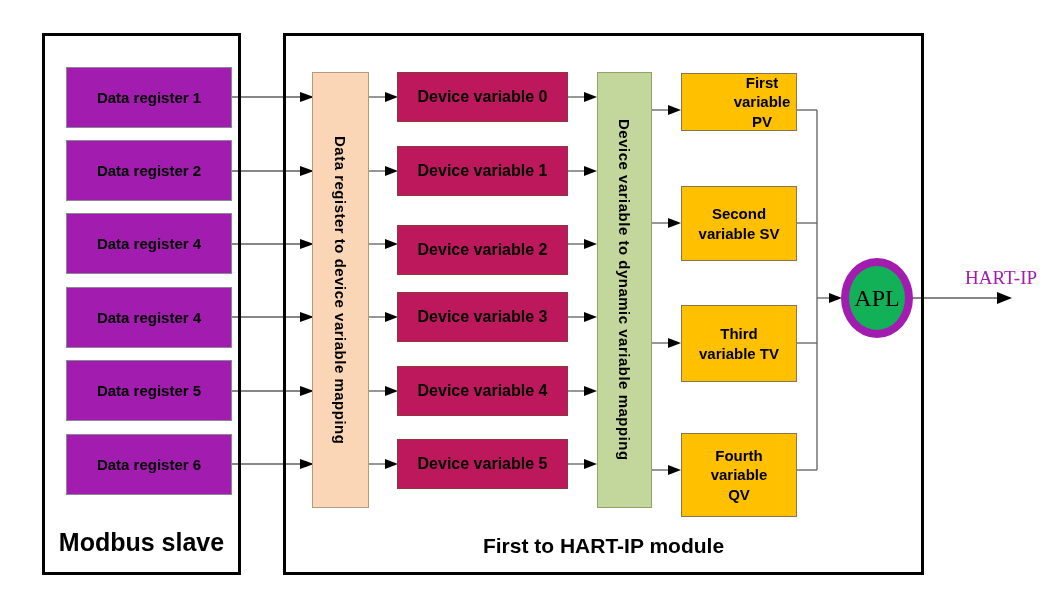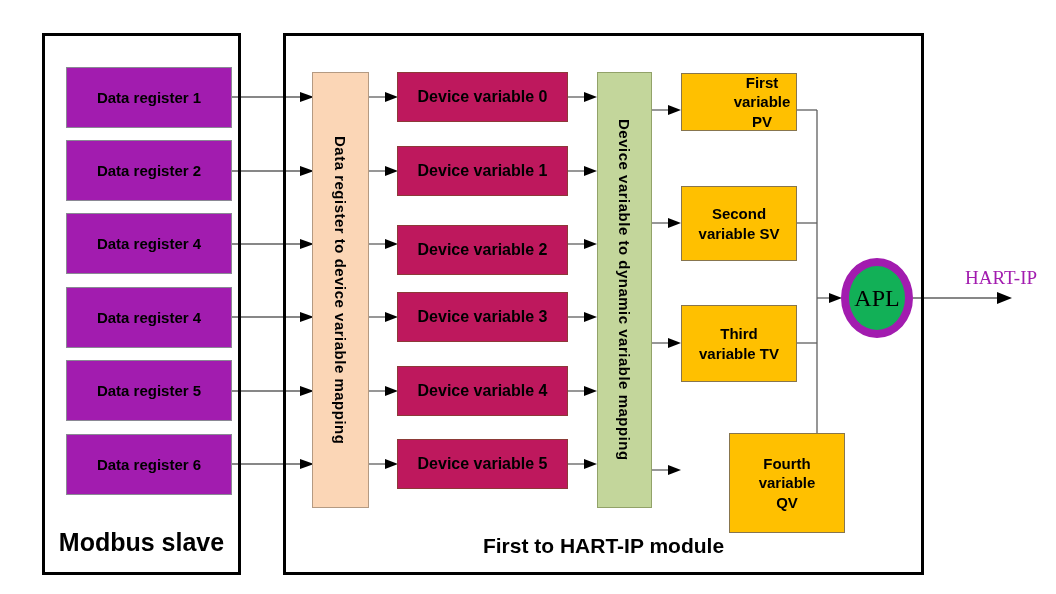--- a/index.html
+++ b/index.html
@@ -67,21 +67,21 @@
   .yellowbox {
     left: 681px; width: 116px;
     background: #FFC000;
     border: 1px solid #87754e;
     font-size: 15px;
     line-height: 1.3;
   }
   .pv { top: 73px;  height: 58px; padding-left: 46px; }
   .sv { top: 186px; height: 75px; }
   .tv { top: 305px; height: 77px; }
-  .qv { top: 433px; height: 100px; margin-left: 48px; }
+  .qv { top: 433px; height: 84px; }
   .apl {
     left: 841px; top: 258px; width: 72px; height: 80px;
     background: #12B057;
     border: 8px solid #a21caf;
     border-radius: 50%;
     font-family: "Liberation Serif", serif;
     font-weight: normal;
     font-size: 24px;
   }
   .caption {

